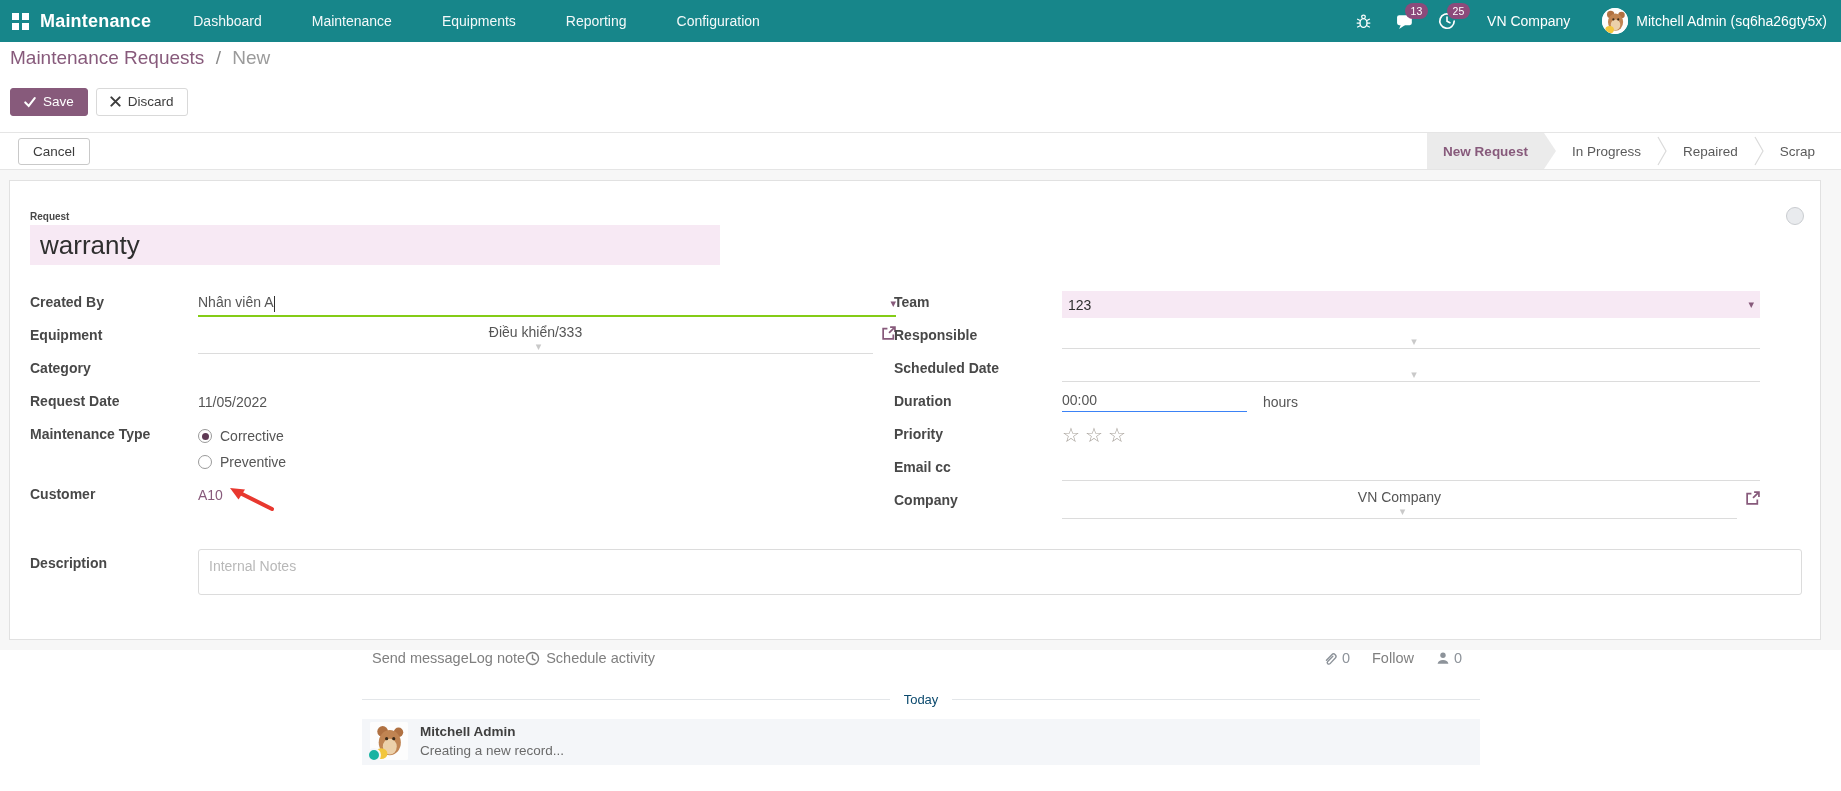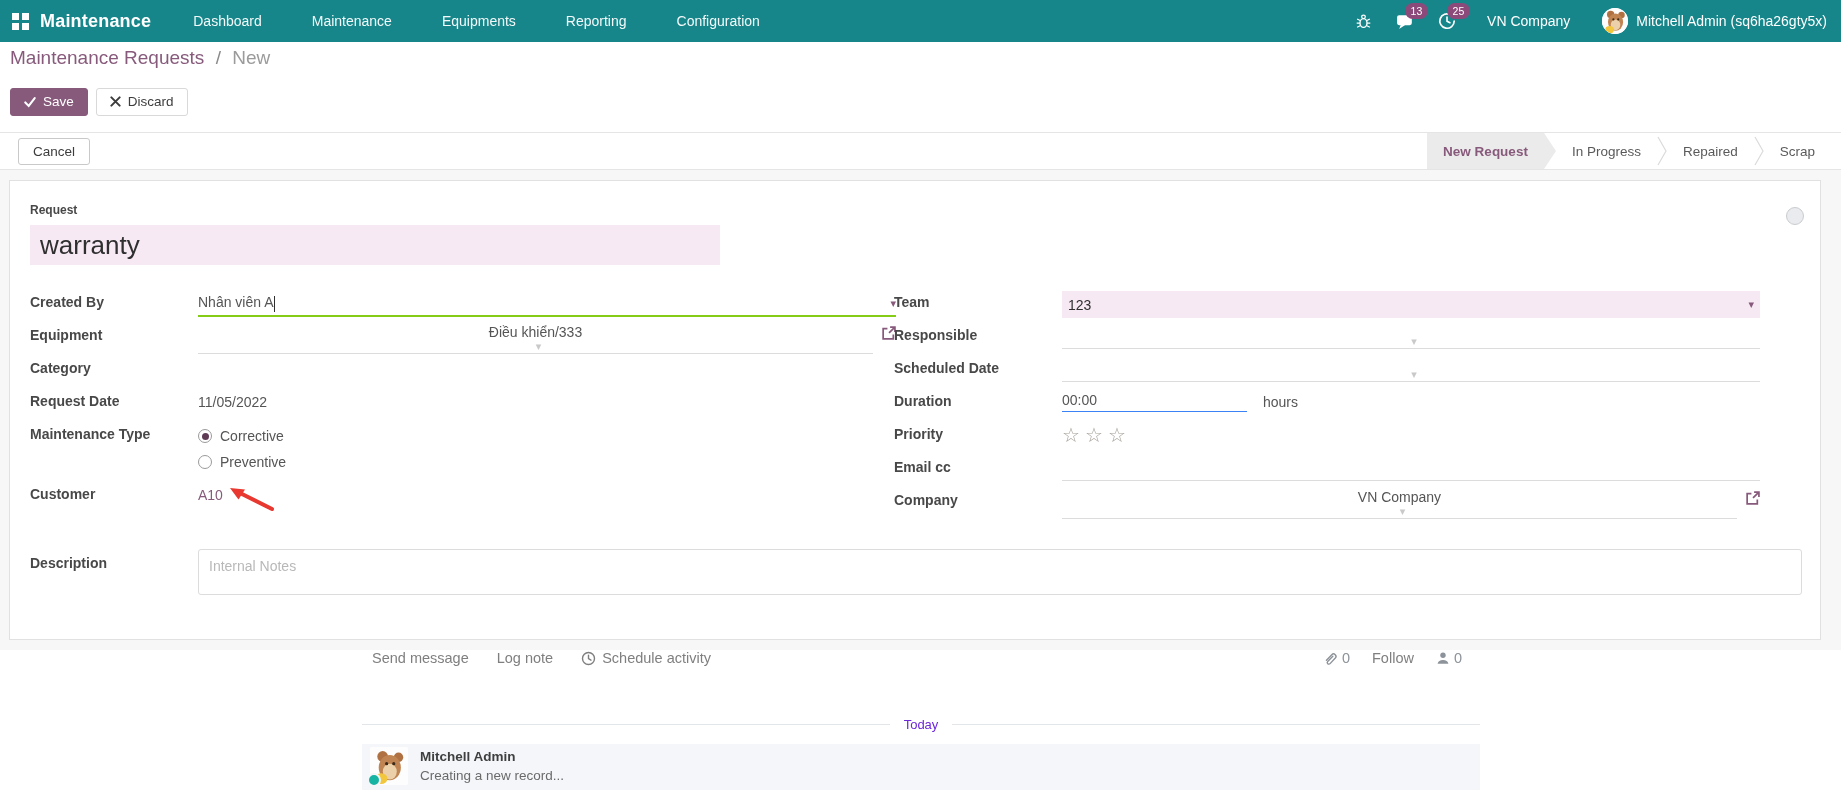--- a/index.html
+++ b/index.html
@@ -46,21 +46,21 @@
                       border-left:12px solid #ebebeb;}
   .chev{width:10px;height:36px;flex:none;}
 
   
   .canvas{position:absolute;left:0;top:170px;width:1841px;height:480px;background:#f7f7f7;}
   .sheet{position:absolute;left:9px;top:180px;width:1812px;height:460px;background:#fff;
          border:1px solid #e1e1e1;box-sizing:border-box;}
   .status-circle{position:absolute;top:26px;right:16px;width:18px;height:18px;border-radius:50%;
                  background:#e9ebee;border:1px solid #c9ccd0;box-sizing:border-box;}
   .lbl{color:#484848;font-weight:600;}
-  .req-label{position:absolute;left:20px;top:22px;font-size:12px;}
+  .req-label{position:absolute;left:20px;top:30px;font-size:10px;}
   .req-input{position:absolute;left:20px;top:44px;width:690px;height:40px;background:#f7e9f4;
              display:flex;align-items:center;padding:0 10px;box-sizing:border-box;
              font-size:26px;color:#2f2f2f;cursor:text;}
 
   .cols{position:absolute;left:0;top:110px;width:1812px;}
   .col-left{position:absolute;left:20px;width:866px;}
   .col-right{position:absolute;left:884px;width:866px;}
   .frow{display:flex;align-items:flex-start;min-height:33px;}
   .frow.small{min-height:26px;}
   .frow .lbl{width:168px;flex:none;padding-top:3px;}
@@ -87,25 +87,25 @@
   .desc-row{position:absolute;left:20px;top:368px;width:1772px;display:flex;}
   .desc-row .lbl{width:168px;flex:none;padding-top:6px;}
   .desc-area{flex:1;height:46px;border:1px solid #dcdcdc;border-radius:3px;resize:none;
              font-family:"Liberation Sans",sans-serif;font-size:14px;padding:8px 10px;
              color:#444;box-sizing:border-box;}
   .desc-area::placeholder{color:#b8b8b8;}
   .arrow-ann{position:absolute;left:28px;top:3px;pointer-events:none;}
 
   
   .chatter{position:absolute;left:362px;top:648px;width:1118px;}
-  .ch-links{display:flex;align-items:flex-end;gap:28px;color:#7f7f7f;font-size:14.5px;padding:2px 10px;}
+  .ch-links{display:flex;align-items:flex-end;color:#7f7f7f;font-size:14.5px;padding:2px 10px;}
   .ch-link{cursor:pointer;display:flex;align-items:center;gap:6px;}
   .ch-right{margin-left:auto;display:flex;align-items:center;gap:22px;padding-right:8px;}
   .ch-count{display:flex;align-items:center;gap:4px;cursor:pointer;color:#8d939a;}
-  .today{display:flex;align-items:center;gap:14px;margin-top:49px;color:#6d28d9;font-size:13px;}
+  .today{display:flex;align-items:center;gap:14px;margin-top:24px;color:#0c4a6e;font-size:13px;}
   .today::before,.today::after{content:"";flex:1;height:1px;background:#e3e6e9;}
   .message{margin-top:12px;background:#f4f6f9;display:flex;align-items:flex-start;gap:12px;
            padding:3px 8px;min-height:40px;}
   .avatar-md{position:relative;width:38px;height:38px;flex:none;border-radius:2px;overflow:visible;}
   .avatar-md .pic{width:38px;height:38px;border-radius:2px;overflow:hidden;background:#fff;}
   .status-dot{position:absolute;left:-3px;bottom:-2px;width:10px;height:10px;border-radius:50%;
               background:#17b3a3;border:2px solid #f4f6f9;}
   .msg-author{font-weight:700;color:#3f3f3f;font-size:13.5px;padding-top:2px;cursor:pointer;}
   .msg-body{color:#6a6a6a;font-size:13.5px;margin-top:4px;}
 </style>

